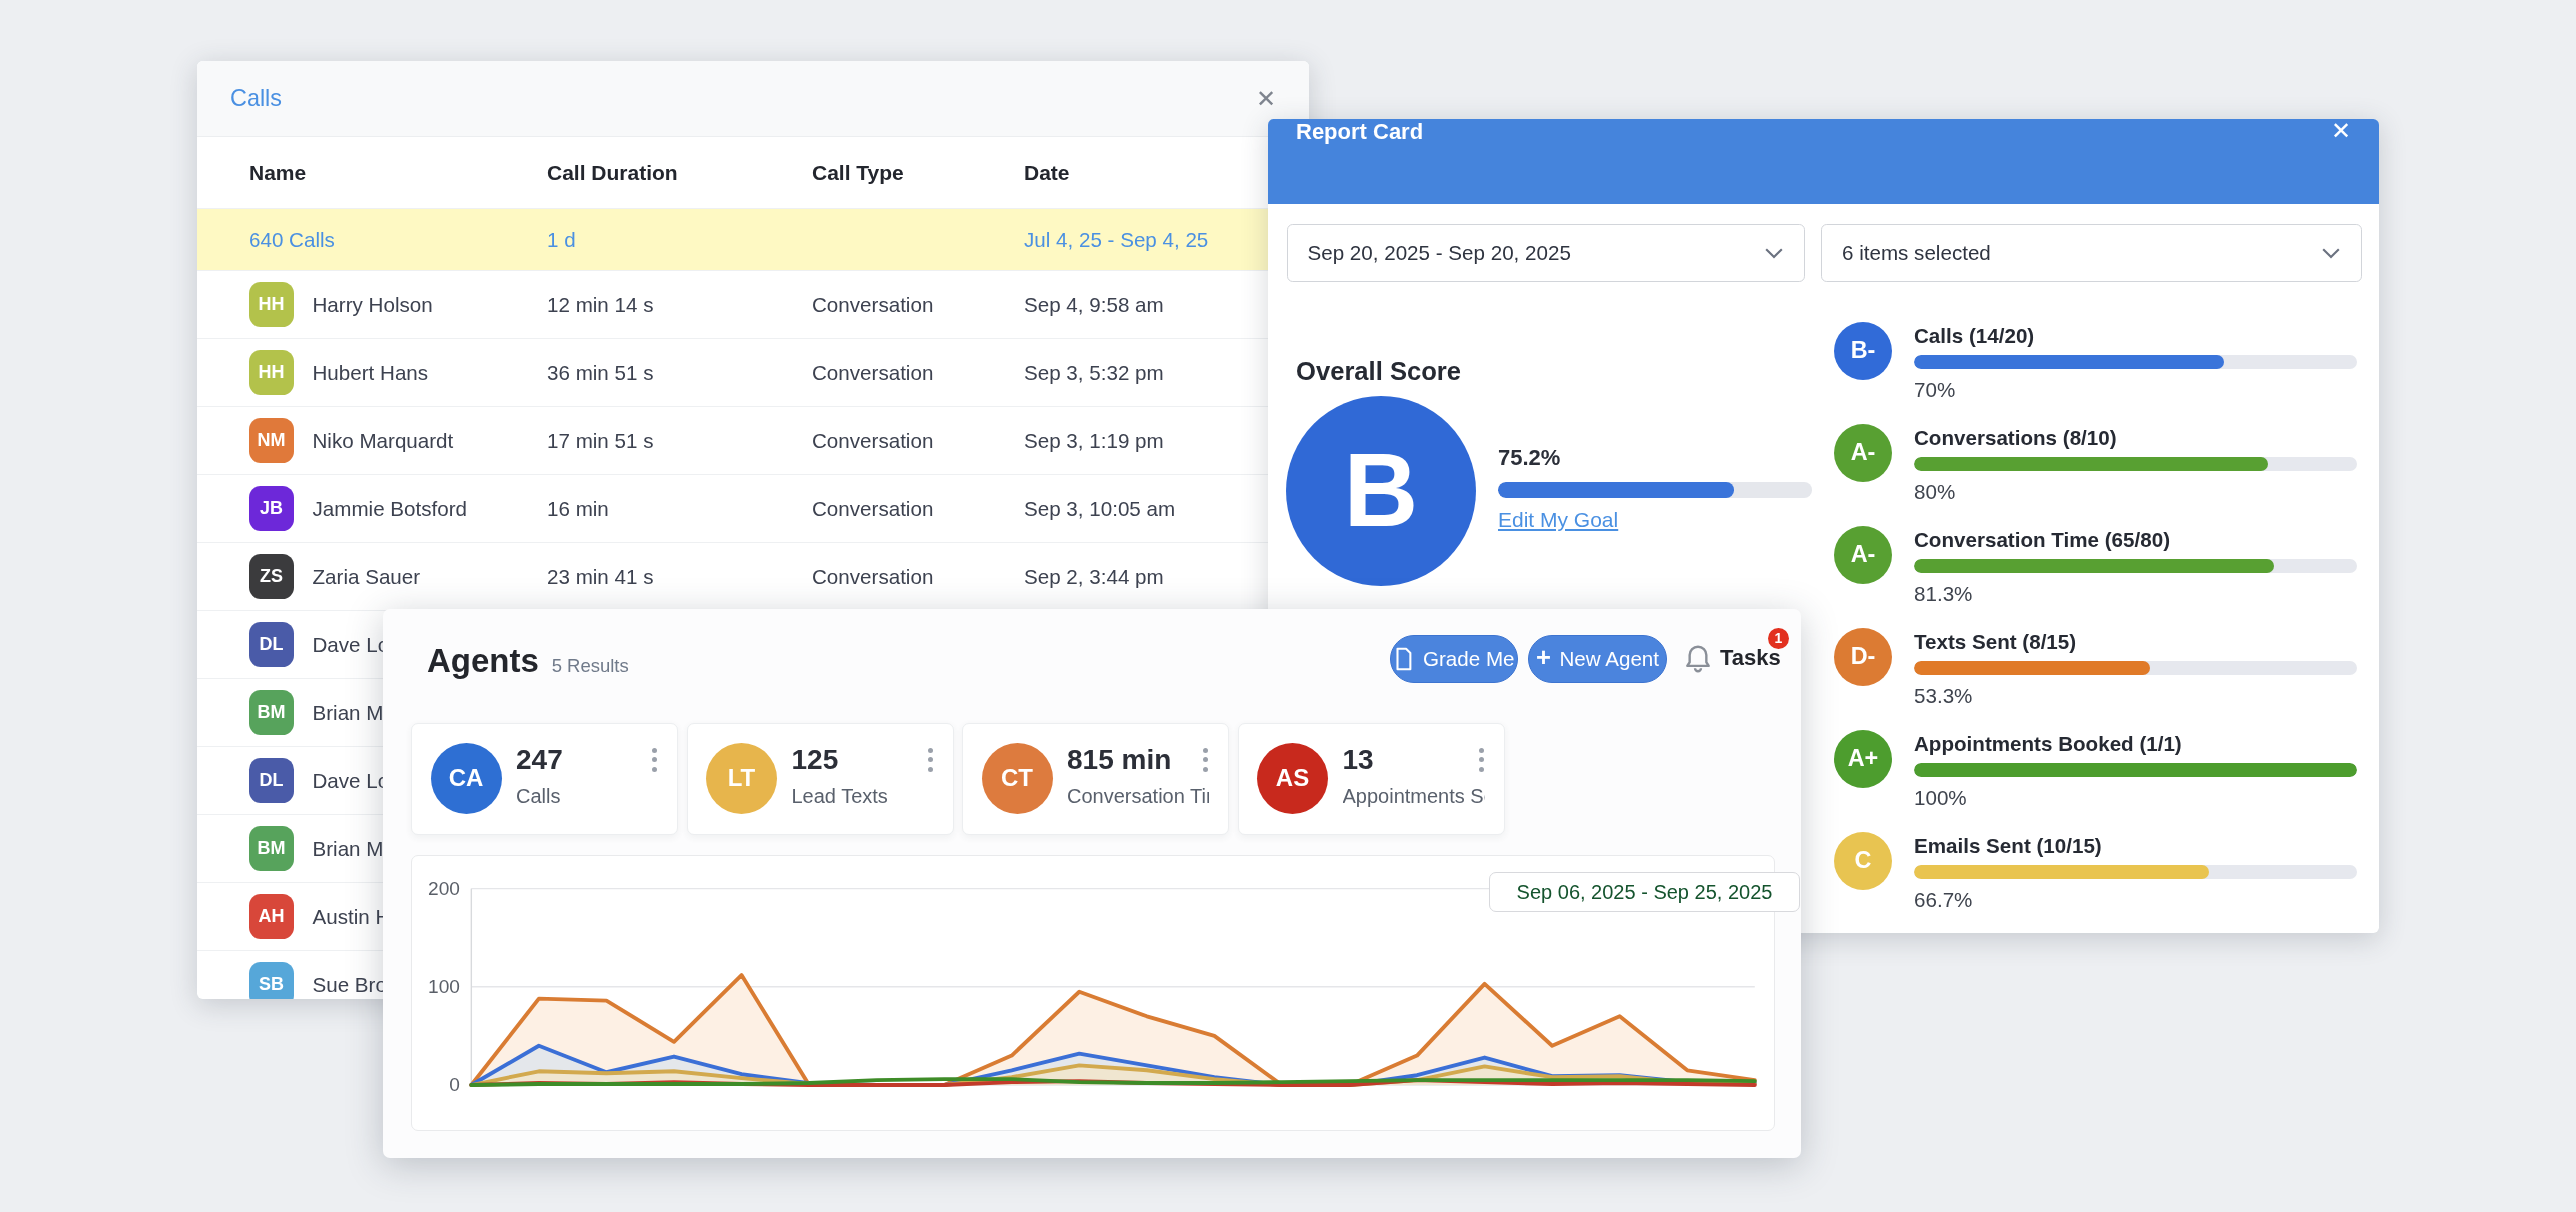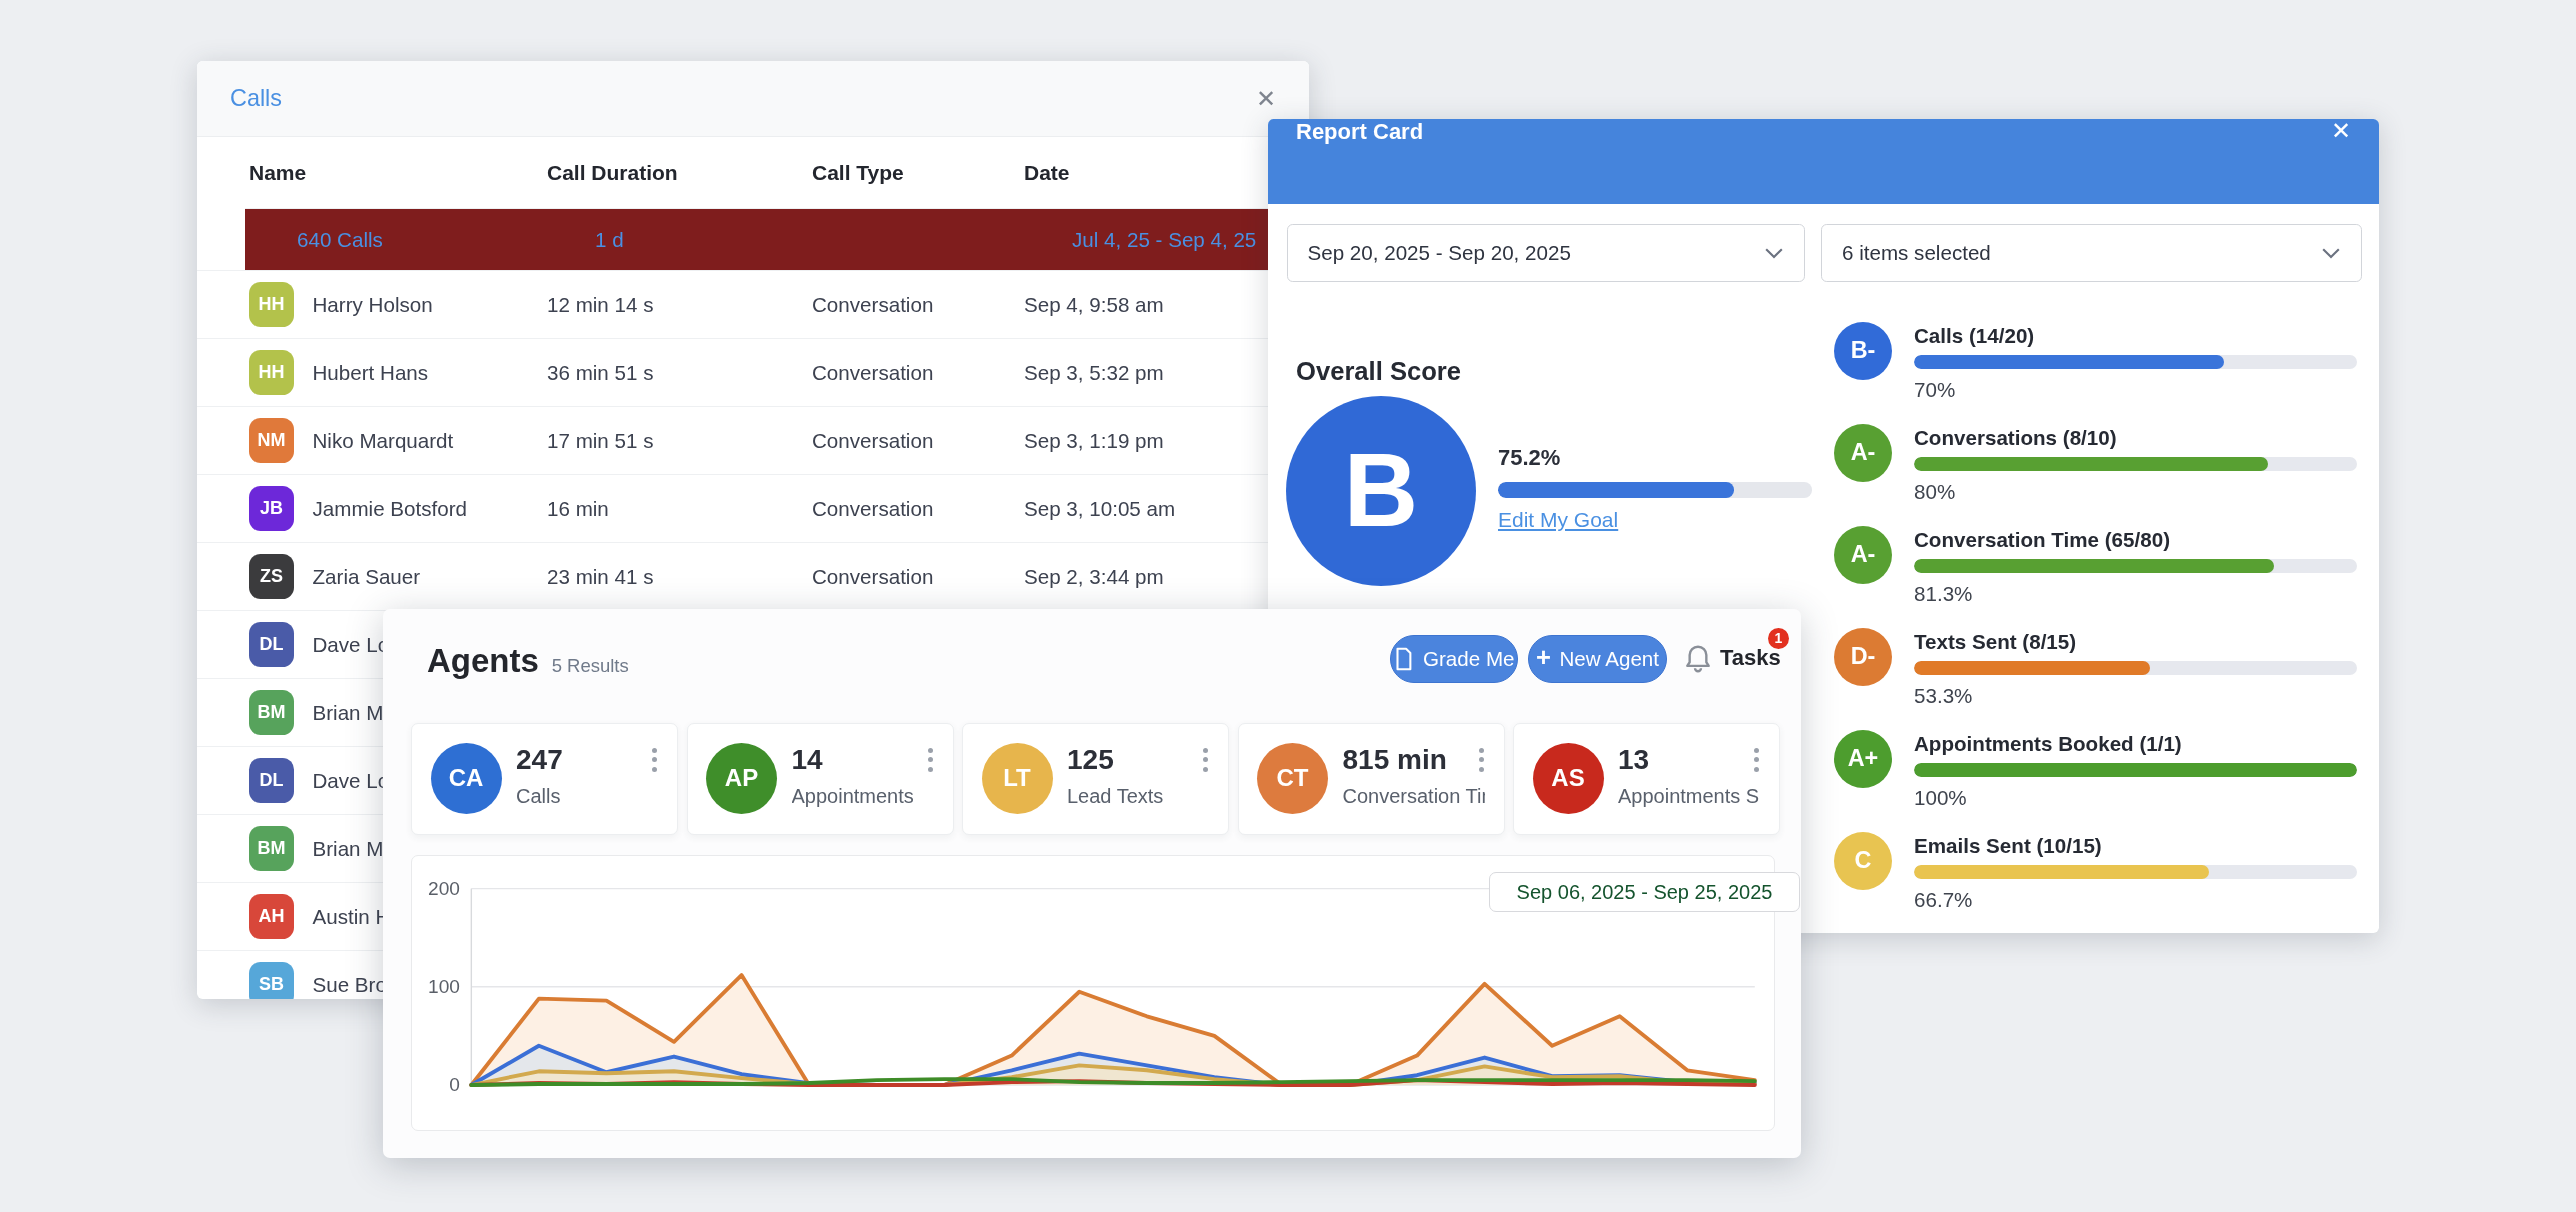--- a/index.html
+++ b/index.html
@@ -6,21 +6,21 @@
   .stage{position:relative;width:2576px;height:1212px;background:#edeff2;overflow:hidden;}
   .panel{position:absolute;background:#fff;border-radius:7px;box-shadow:0 5.7px 28px rgba(45,55,70,.20);}
 
   
   .calls{left:197px;top:61px;width:1112px;height:938px;z-index:1;border-radius:5.7px;overflow:hidden;}
   .calls-header{height:75px;background:#f8f9fa;border-bottom:1.4px solid #eceef0;display:flex;align-items:center;justify-content:space-between;padding:0 33px;}
   .calls-title{font-size:23.4px;color:#4a90e2;font-weight:500;}
   .icon-close{font-size:24px;color:#7f858f;cursor:pointer;line-height:1;}
   .c-row{display:flex;align-items:center;height:67px;border-top:1.4px solid #eef0f2;padding-left:52px;font-size:20.6px;color:#3d4250;}
   .c-row.head{height:71px;border-top:none;font-weight:bold;font-size:21px;color:#23262e;}
-  .c-row.summary{height:61px;background:#7f1d1d;color:#4a90e2;margin-left:48px;}
+  .c-row.summary{height:61px;background:#fef9c3;color:#4a90e2;}
   .cell-name{width:298px;display:flex;align-items:center;gap:18.5px;}
   .cell-dur{width:265px;}
   .cell-type{width:212px;}
   .cell-date{flex:1;}
   .avatar{width:45px;height:45px;border-radius:11.4px;color:#fff;font-weight:bold;font-size:18px;display:flex;align-items:center;justify-content:center;flex:none;}
 
   
   .report{left:1268px;top:119px;width:1111px;height:814px;z-index:2;border-radius:5.7px;overflow:hidden;}
   .rc-header{height:85px;background:#4584dc;display:flex;align-items:flex-start;justify-content:space-between;padding:0 28px;}
   .rc-title{color:#fff;font-size:22px;font-weight:bold;}
@@ -311,30 +311,20 @@
     <span class="st-circle" style="background: rgb(46, 111, 211);">CA</span>
     <span class="st-num">247</span>
     <span class="st-label">Calls</span>
     <span class="kebab">
             <i></i>
             <i></i>
             <i></i>
           </span>
   </div>
 
-  <div class="stat-card">
-    <span class="st-circle" style="background: rgb(63, 142, 42);">AP</span>
-    <span class="st-num">14</span>
-    <span class="st-label">Appointments</span>
-    <span class="kebab">
-            <i></i>
-            <i></i>
-            <i></i>
-          </span>
-  </div>
 
   <div class="stat-card">
     <span class="st-circle" style="background: rgb(231, 181, 76);">LT</span>
     <span class="st-num">125</span>
     <span class="st-label">Lead Texts</span>
     <span class="kebab">
             <i></i>
             <i></i>
             <i></i>
           </span>

